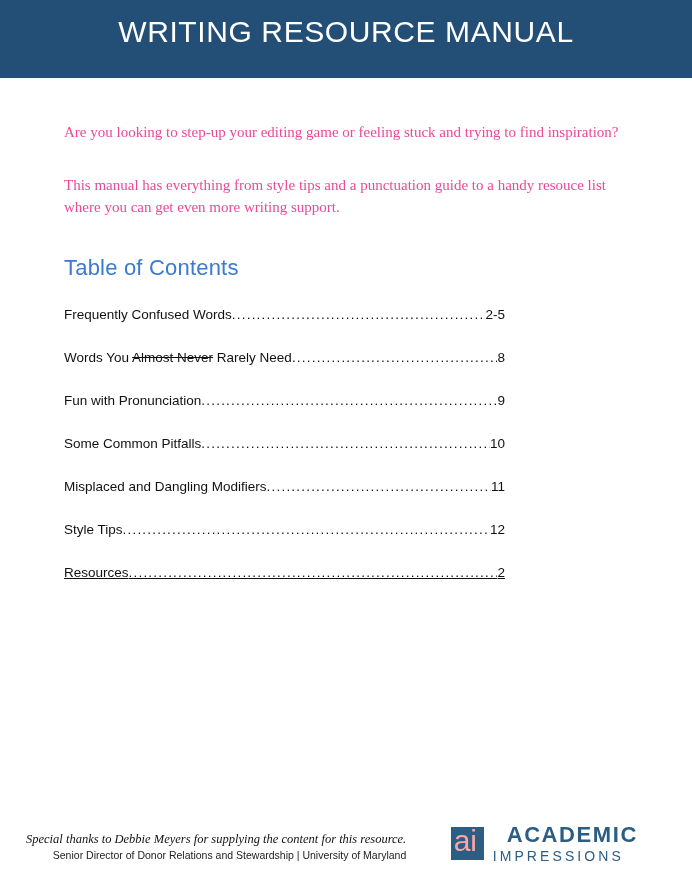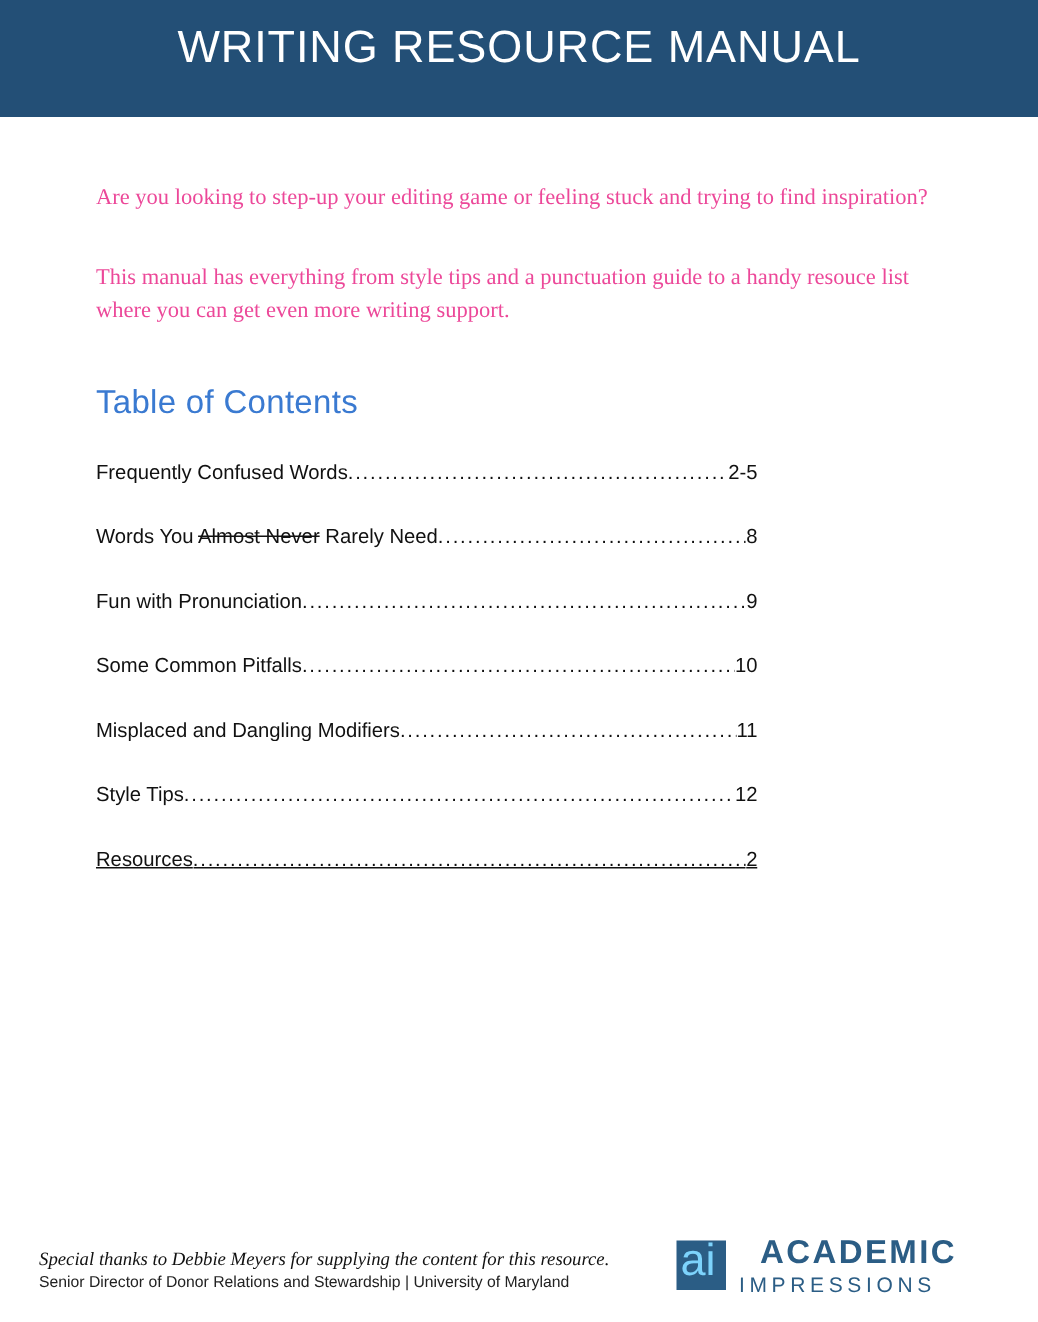--- a/index.html
+++ b/index.html
@@ -97,21 +97,21 @@
     left: 0;
     bottom: 18px;
     width: 692px;
     display: flex;
     align-items: flex-end;
     justify-content: space-between;
     box-sizing: border-box;
     padding: 0 24px 0 26px;
   }
   .credit {
-    text-align: left;
+    text-align: right;
     line-height: 1.3;
     margin-top: 20px;
   }
   .credit-main {
     font-family: "Liberation Serif", serif;
     font-style: italic;
     font-size: 12.5px;
     color: #111111;
     display: block;
   }
@@ -132,21 +132,21 @@
     width: 33px;
     height: 33px;
     background: #2b5d85;
     position: relative;
     flex: 0 0 auto;
   }
   .logo-mark-text {
     position: absolute;
     left: 3px;
     top: -3px;
-    color: #7dd3fc;
+    color: #fca5a5;
     font-size: 30px;
     line-height: 33px;
     font-family: "Liberation Sans", sans-serif;
     font-weight: 400;
   }
   .logo-words {
     display: flex;
     flex-direction: column;
     line-height: 1;
   }

